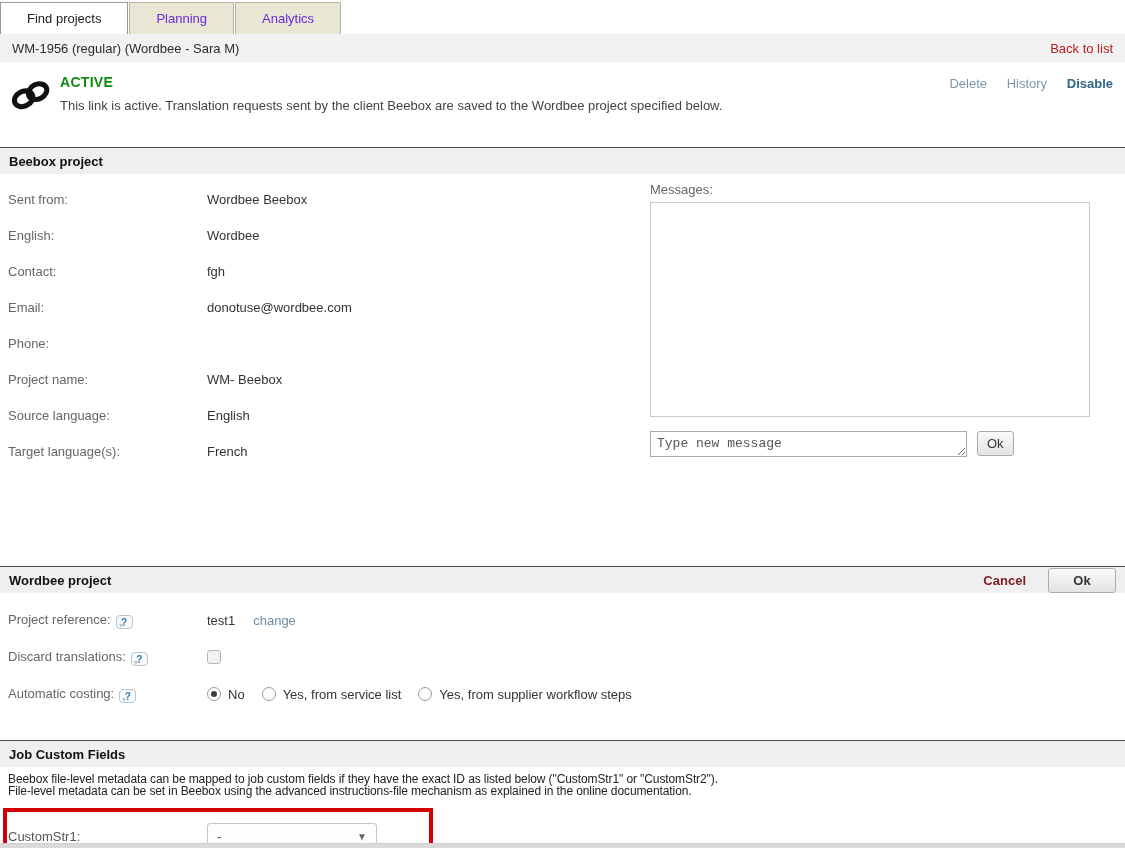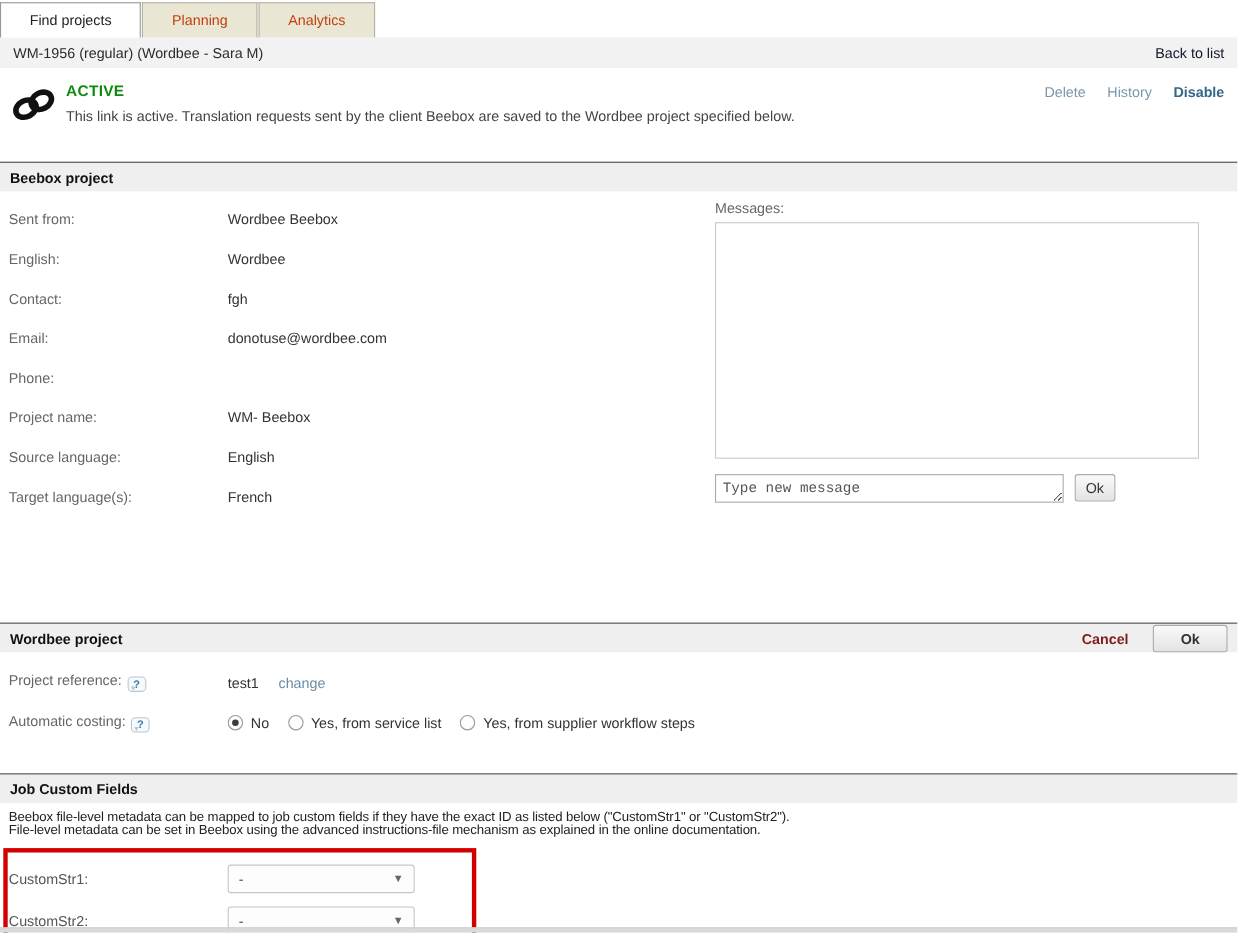--- a/index.html
+++ b/index.html
@@ -2,29 +2,29 @@
 <html><head>
 <meta charset="utf-8">
 <style>
   * { margin:0; padding:0; box-sizing:border-box; }
   html,body { width:1125px; height:848px; background:#fff; overflow:hidden;
     font-family:"Liberation Sans", sans-serif; font-size:13px; color:#333; }
   .page { position:relative; width:1125px; height:848px; }
 
   
   .tabbar { height:34px; display:flex; align-items:flex-end; background:#fff; }
-  .tab { padding:8px 26px 8px 26px; font-size:13px; color:#c2410c; background:#e9e6d4;
+  .tab { padding:8px 26px 8px 26px; font-size:13px; color:#6d28d9; background:#e9e6d4;
     border:1px solid #b3b2a6; border-bottom:none; margin-right:1px; cursor:default; }
   .tab.active { background:#fff; color:#222; border-color:#9a9a92; position:relative; z-index:2; }
 
   
   .titlebar { height:28px; background:#f2f2f2; display:flex; align-items:center;
     justify-content:space-between; padding:0 12px; }
   .titlebar .title { font-weight:normal; color:#2b2b2b; }
-  .back-link { color:#0f172a; cursor:pointer; }
+  .back-link { color:#b91c1c; cursor:pointer; }
 
   
   .status-block { position:relative; padding:12px 12px 18px 12px; min-height:85px; }
   .chain-icon { position:absolute; left:8px; top:13px; width:46px; height:40px; }
   .status-text { margin-left:48px; }
   .status-title { color:#118a11; font-weight:bold; font-size:14px; letter-spacing:.3px; }
   .status-desc { margin-top:8px; color:#444; }
   .status-actions { position:absolute; right:12px; top:14px; }
   .status-actions .lnk { color:#7b97ab; margin-left:16px; cursor:pointer; }
   .status-actions .lnk.strong { color:#336688; font-weight:bold; }
@@ -190,20 +190,26 @@
     <span class="cancel-link">Cancel</span>
     <span class="btn btn-section-ok">Ok</span>
   </div>
   <div class="wordbee-content">
     <div class="row">
       <span class="lbl">
         <span>Project reference:</span><span class="help-icon">?</span>
       </span>
       <span class="val">test1</span>
       <span class="change-link">change</span>
+    </div>
+    <div class="row">
+      <span class="lbl">
+        <span>Discard translations:</span><span class="help-icon">?</span>
+      </span>
+      <span class="checkbox"></span>
     </div>
     <div class="row">
       <span class="lbl">
         <span>Automatic costing:</span><span class="help-icon">?</span>
       </span>
       <span class="radio-group">
         <span class="radio checked"></span>
         <span class="radio-label">No</span>
         <span class="radio"></span>
         <span class="radio-label">Yes, from service list</span>

